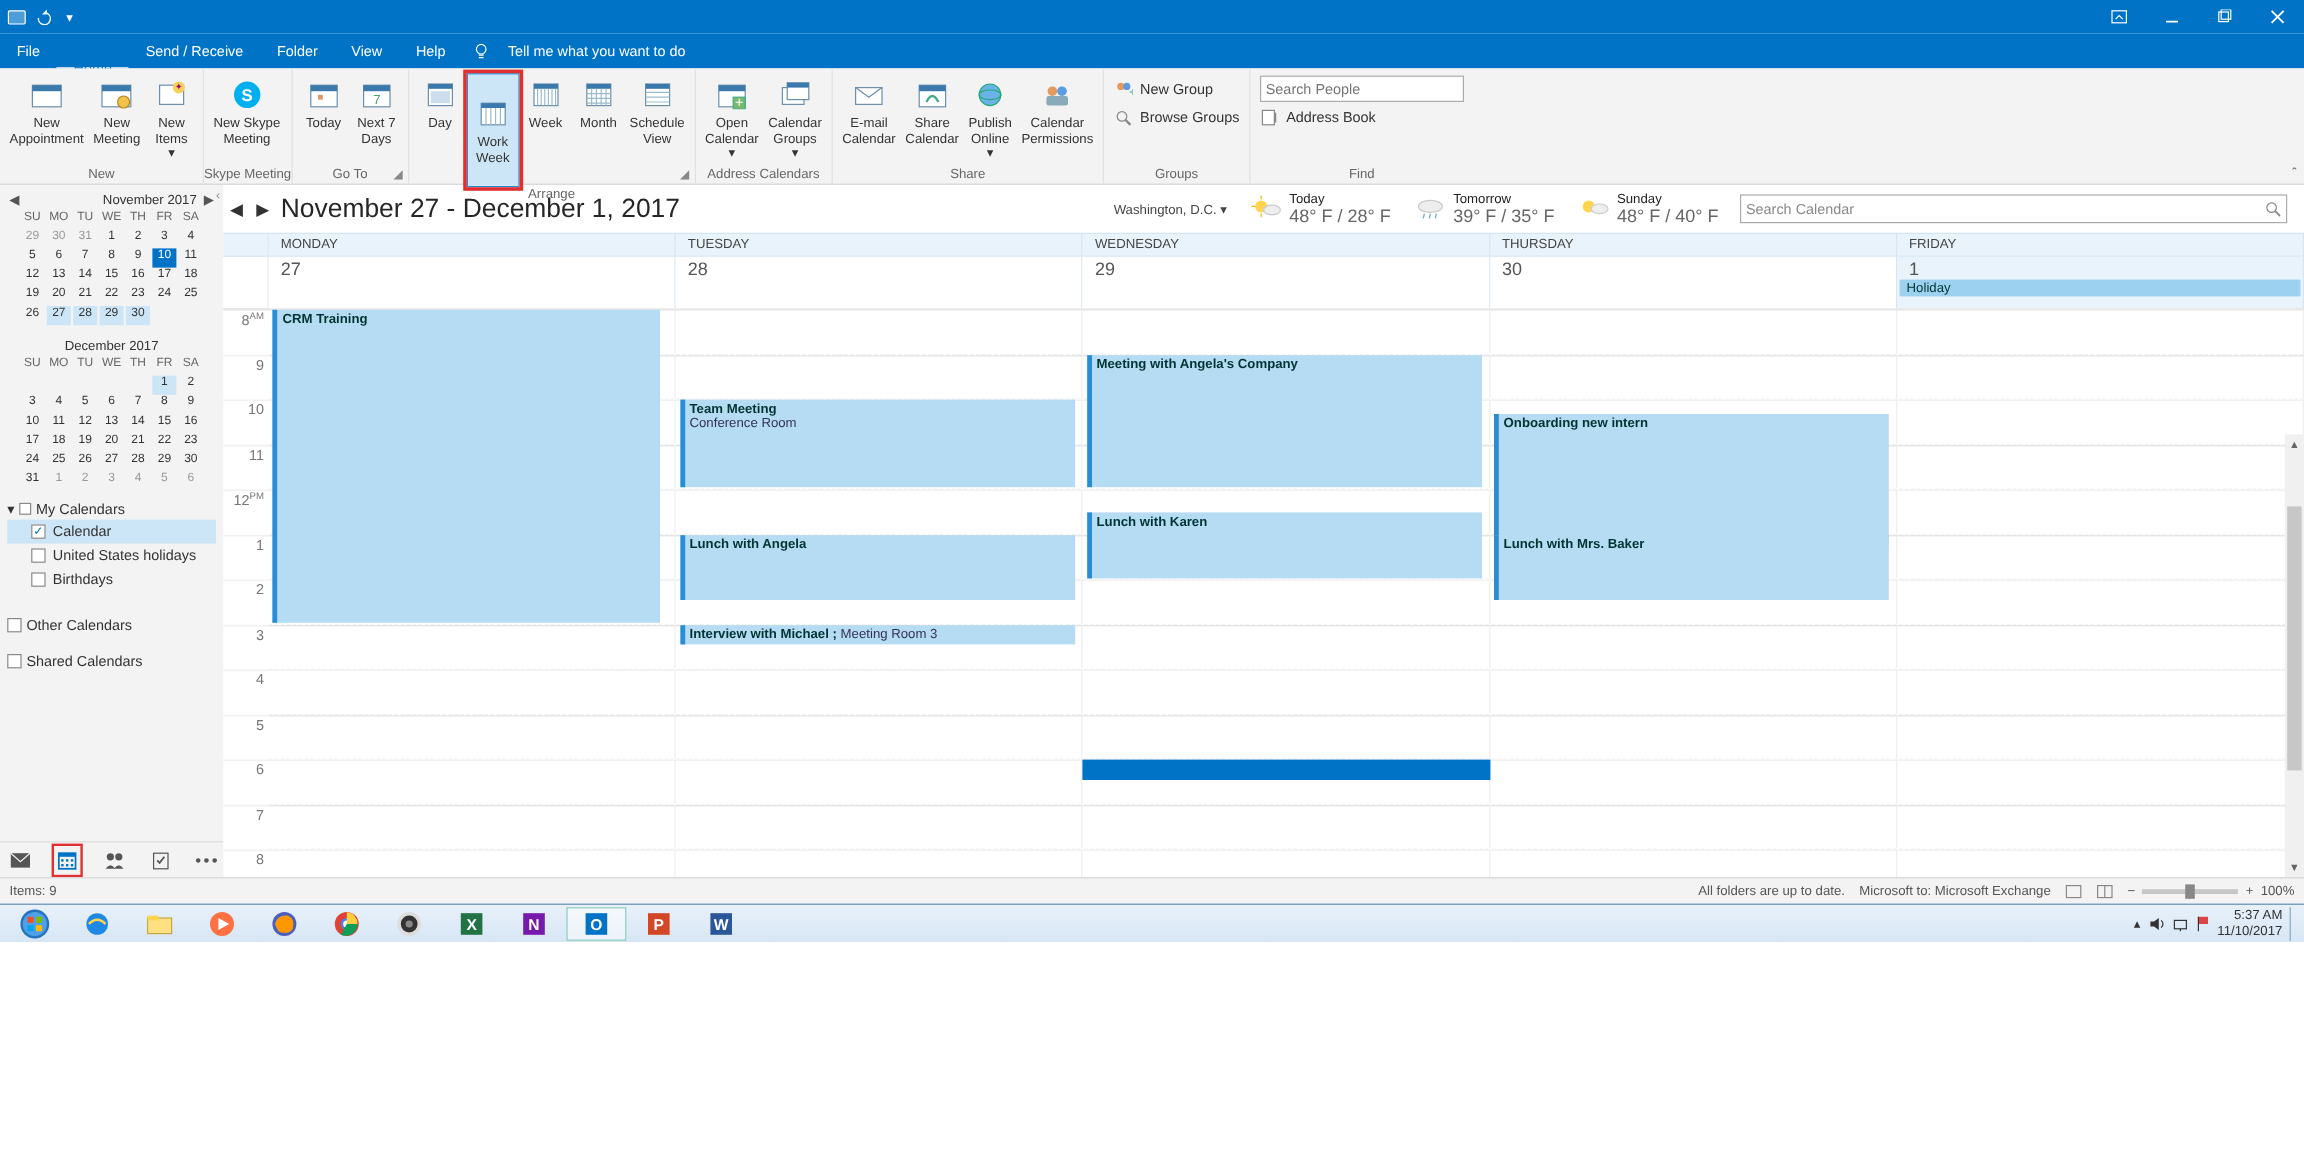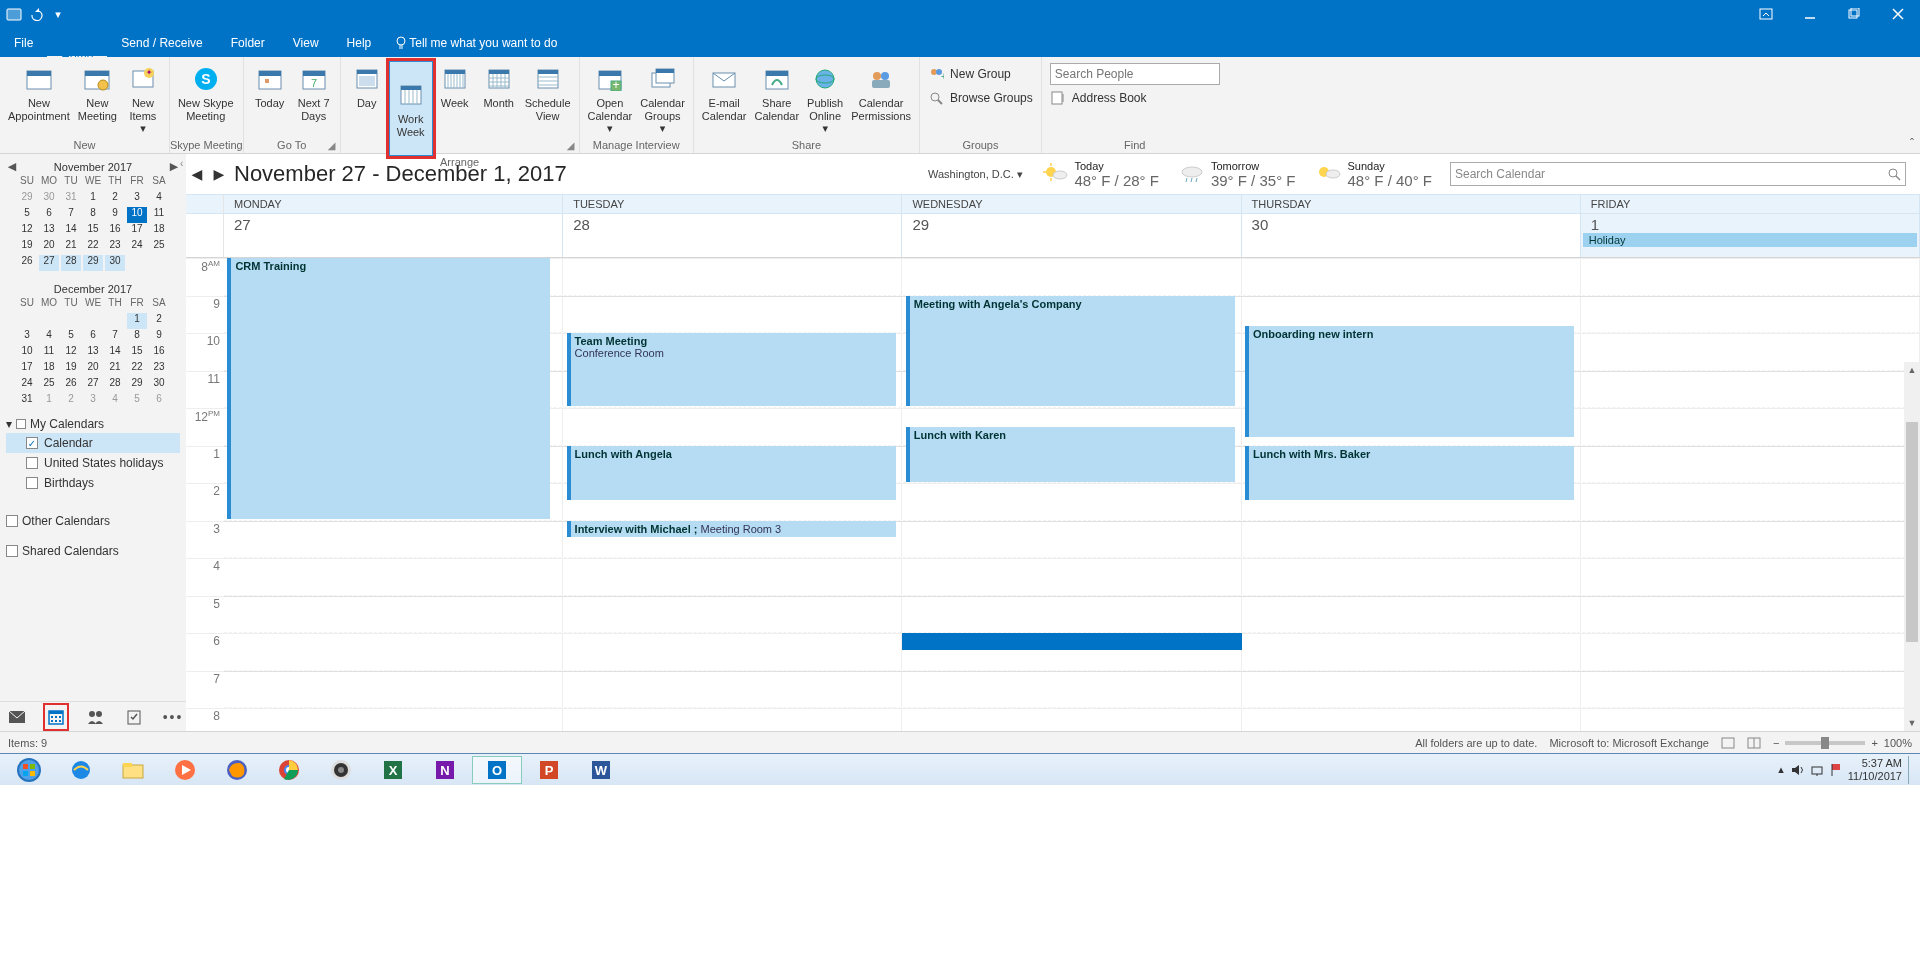--- a/index.html
+++ b/index.html
@@ -6,21 +6,21 @@
 html, body { width: 1920px; height: 976px; overflow: hidden; background: #fff; }
 .titlebar { height: 28px; background: #0173c7; display: flex; align-items: center; justify-content: space-between; color: #fff; }
 .titlebar-left { display: flex; align-items: center; gap: 6px; padding-left: 6px; }
 .tb-ico { width: 16px; height: 16px; display: inline-flex; align-items: center; justify-content: center; }
 .titlebar-right { display: flex; height: 100%; }
 .tb-btn { width: 44px; height: 100%; display: flex; align-items: center; justify-content: center; cursor: default; }
 .tb-btn svg { stroke: #fff; fill: none; }
 .tabs { height: 29px; background: #0173c7; display: flex; align-items: stretch; color: #fff; font-size: 12px; }
 .tab { padding: 0 14px; display: flex; align-items: center; cursor: default; }
 .tab.active { background: #f3f3f3; color: #0173c7; margin-top: 28px; }
-.tellme { display: flex; align-items: center; gap: 2px; padding: 0 10px; }
+.tellme { display: flex; align-items: center; gap: 16px; padding: 0 10px; }
 .ribbon { height: 97px; background: #f3f3f3; border-bottom: 1px solid #d5d5d5; display: flex; position: relative; }
 .rgroup { border-right: 1px solid #e1e1e1; display: flex; flex-direction: column; justify-content: space-between; position: relative; }
 .rgroup-body { display: flex; align-items: flex-start; padding: 4px 4px 0 4px; }
 .rgroup-label { text-align: center; font-size: 11px; color: #666; padding-bottom: 2px; }
 .rbtn { display: flex; flex-direction: column; align-items: center; justify-content: flex-start; padding: 2px 4px; min-width: 44px; font-size: 11px; color: #333; text-align: center; cursor: default; line-height: 1.15; }
 .rbtn .ico { width: 32px; height: 32px; margin-bottom: 2px; display: flex; align-items: center; justify-content: center; }
 .rbtn.sel { background: #cde6f7; border: 1px solid #2a8dd4; padding: 17px 3px; }
 .rrow { display: flex; flex-direction: column; gap: 2px; padding: 2px 4px; font-size: 12px; color: #333; }
 .rrow-item { display: flex; align-items: center; gap: 6px; height: 22px; cursor: default; }
 .searchbox { width: 170px; height: 22px; border: 1px solid #ababab; background: #fff; font-size: 12px; padding: 0 4px; color: #555; }
@@ -342,21 +342,21 @@
 Calendar</span> ▾</div>
       <div class="rbtn"><div class="ico">
             <svg width="26" height="24">
               <rect x="2" y="6" width="18" height="14" fill="#fff" stroke="#6b8fad"></rect>
               <rect x="6" y="2" width="18" height="14" fill="#fff" stroke="#6b8fad"></rect>
               <rect x="6" y="2" width="18" height="4" fill="#3b78ab"></rect>
             </svg>
           </div><span style="white-space:pre-line">Calendar
 Groups</span> ▾</div>
     </div>
-    <div class="rgroup-label">Manage Interview</div>
+    <div class="rgroup-label">Address Calendars</div>
   </div>
 
   <div class="rgroup">
     <div class="rgroup-body">
       <div class="rbtn">
           <div class="ico">
             <svg width="26" height="24">
               <rect x="2" y="6" width="22" height="14" fill="#fff" stroke="#6b8fad"></rect>
               <path d="M2 6 L13 14 L24 6" fill="none" stroke="#6b8fad"></path>
             </svg>
@@ -443,21 +443,21 @@
   </div>
   <div class="collapse-rib">ˆ</div>
 </div>
 
 <div class="body-area">
 
   <div class="sidebar">
     <div class="mini-cal">
       <div class="mini-head">
         <span class="nav">◀</span>
-        <span style="flex:1;text-align:center">November 2017</span>
+        <span style="flex:1;text-align:right">November 2017</span>
         <span class="nav">▶</span>
       </div>
       <div class="mini-grid" id="mini-nov">
           <div class="dh">SU</div>
           <div class="dh">MO</div>
           <div class="dh">TU</div>
           <div class="dh">WE</div>
           <div class="dh">TH</div>
           <div class="dh">FR</div>
           <div class="dh">SA</div>
@@ -713,21 +713,21 @@
                 <div class="et">Lunch with Angela</div>
               </div>
               <div class="event" style="left: 20.2%; width: 19.4%; top: 262.5px; height: 16.75px;"><span class="et">Interview with Michael ;</span> <span class="el">Meeting Room 3</span></div>
               <div class="event" style="left: 40.2%; width: 19.4%; top: 37.5px; height: 110.5px;">
                 <div class="et">Meeting with Angela's Company</div>
               </div>
               <div class="event" style="left: 40.2%; width: 19.4%; top: 168.75px; height: 55px;">
                 <div class="et">Lunch with Karen</div>
               </div>
               <div class="event block" style="left: 40%; width: 20%; top: 375px; height: 16.75px;"></div>
-              <div class="event" style="left: 60.2%; width: 19.4%; top: 68px; height: 110.5px;">
+              <div class="event" style="left: 60.2%; width: 19.4%; top: 87px; height: 110.5px;">
                 <div class="et">Onboarding new intern</div>
               </div>
               <div class="event" style="left: 60.2%; width: 19.4%; top: 187.5px; height: 54.25px;">
                 <div class="et">Lunch with Mrs. Baker</div>
               </div>
             </div>
         <div class="slot-row">
               <div class="cell"></div>
               <div class="cell"></div>
               <div class="cell"></div>

